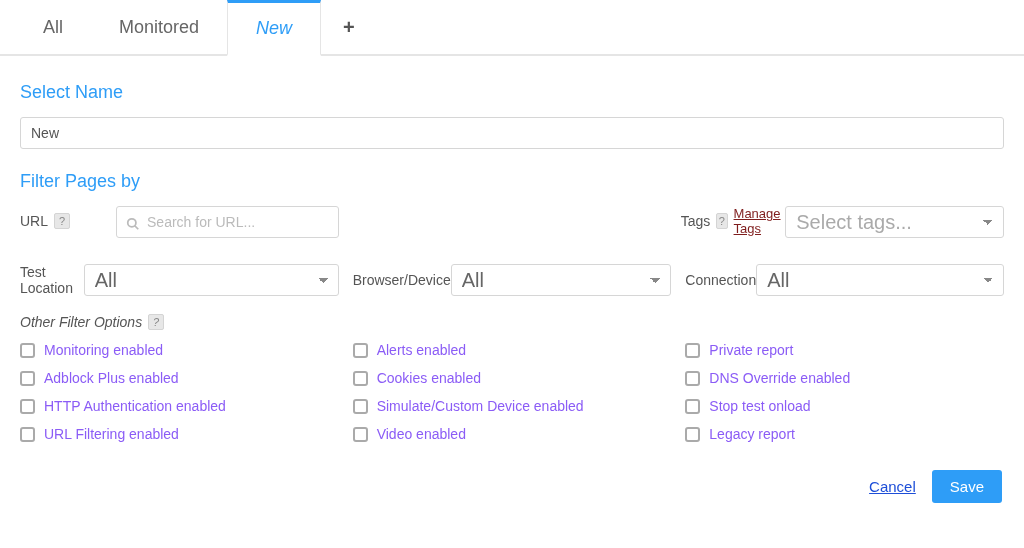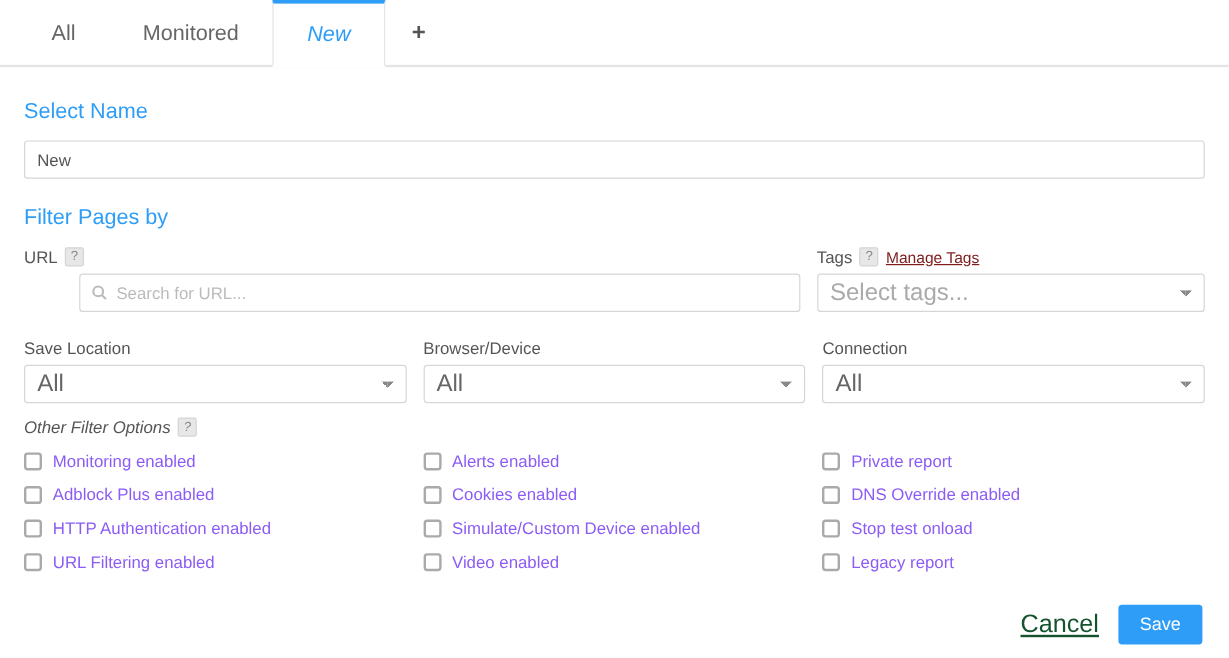--- a/index.html
+++ b/index.html
@@ -22,21 +22,21 @@
     border: 1px solid #d6d6d6;
     border-radius: 3px;
     padding: 0 10px;
     font-size: 14px;
     color: #555;
     background: #fff;
   }
   .text-input::placeholder { color: #bbb; }
 
   .row { display: flex; gap: 14px; }
-  .col { flex: 1; display: flex; flex-direction: column; }
+  .col { flex: 1; display: flex; flex-direction: row; }
   .col-url { flex: 2; }
   .col-tags { flex: 1; }
 
   .field-label { font-size: 14px; color: #555; margin-bottom: 6px; display: flex; align-items: center; gap: 6px; }
   .help {
     display: inline-flex; align-items: center; justify-content: center;
     width: 16px; height: 16px; background: #e7e7e7; border: 1px solid #d4d4d4;
     border-radius: 2px; font-size: 11px; color: #888; cursor: pointer;
   }
   .link { color: #7f1d1d; text-decoration: underline; font-size: 13px; cursor: pointer; }
@@ -65,21 +65,21 @@
 
   .filters-row { display: flex; gap: 14px; margin-top: 22px; }
   .filters-row .col { flex: 1; }
 
   .other-head { display: flex; align-items: center; gap: 6px; margin-top: 12px; margin-bottom: 12px; font-size: 14px; color: #555; font-style: italic; }
   .check-grid { display: grid; grid-template-columns: 1fr 1fr 1fr; column-gap: 14px; row-gap: 12px; }
   .check { display: flex; align-items: center; gap: 9px; font-size: 14px; color: #8b5cf6; cursor: pointer; }
   .box { width: 15px; height: 15px; border: 2px solid #aaa; border-radius: 3px; display: inline-block; flex-shrink: 0; }
 
   .actions { display: flex; justify-content: flex-end; align-items: center; gap: 16px; margin-top: 28px; padding-right: 2px; }
-  .btn-cancel { color: #14532d; text-decoration: underline; font-size: 21px; cursor: pointer; }
+  .btn-cancel { color: #1d4ed8; text-decoration: underline; font-size: 15px; cursor: pointer; }
   .btn-save { background: #2e9df7; color: #fff; border: none; border-radius: 3px; padding: 8px 18px; font-size: 15px; cursor: pointer; }
 
   .icon-search svg { display:block; }
 </style>
 </head>
 <body>
 
 <div class="wrap">
 
   <div class="tabs">
@@ -120,21 +120,21 @@
         </div>
         <select class="select placeholder">
           <option>Select tags...</option>
         </select>
       </div>
     </div>
 
     <div class="filters-row">
       <div class="col">
         <div class="field-label">
-            <span>Save Location</span>
+            <span>Test Location</span>
           </div>
         <select class="select">
           <option>All</option>
         </select>
       </div>
       <div class="col">
         <div class="field-label">
             <span>Browser/Device</span>
           </div>
         <select class="select">

